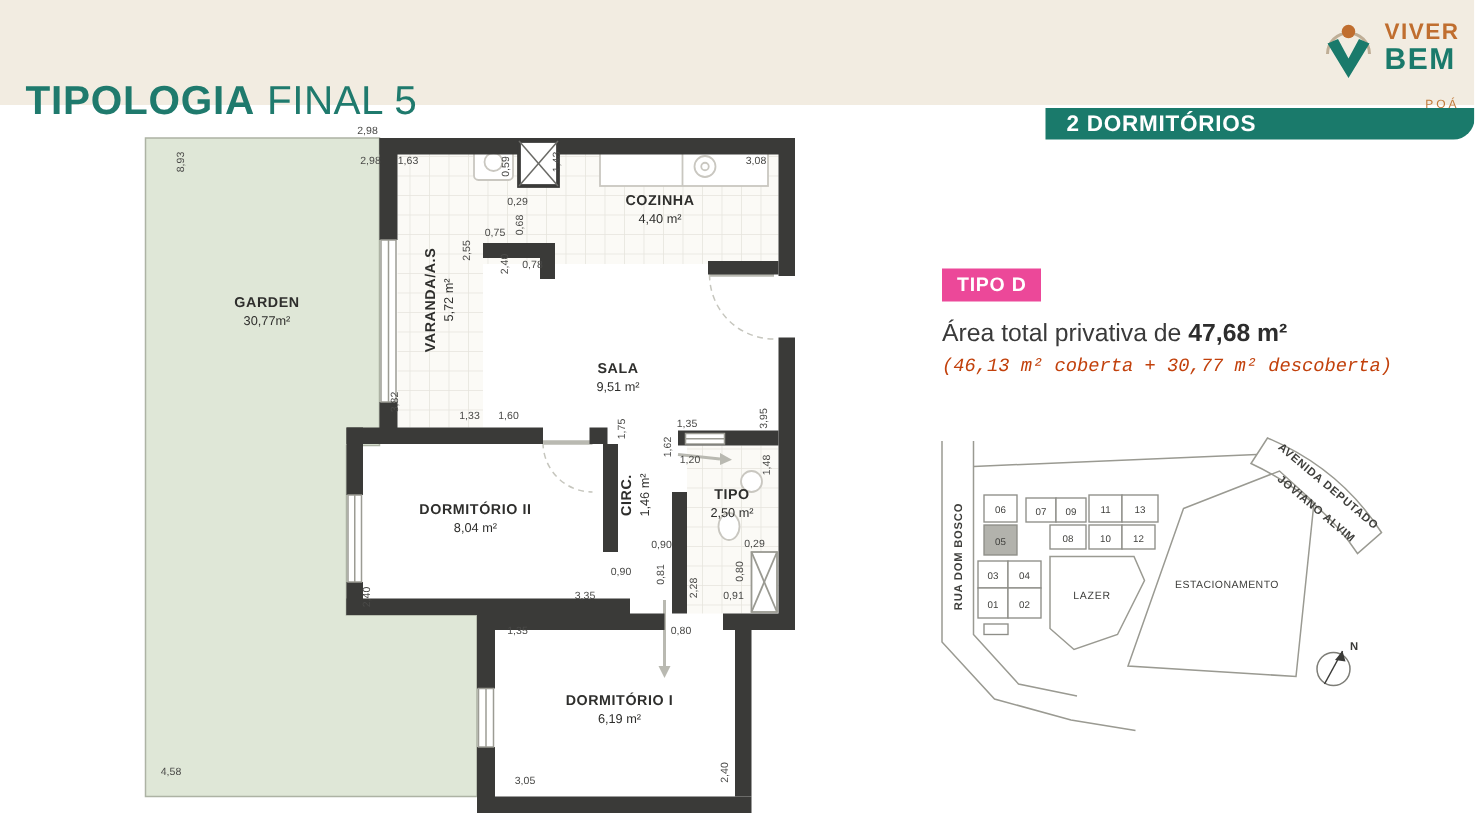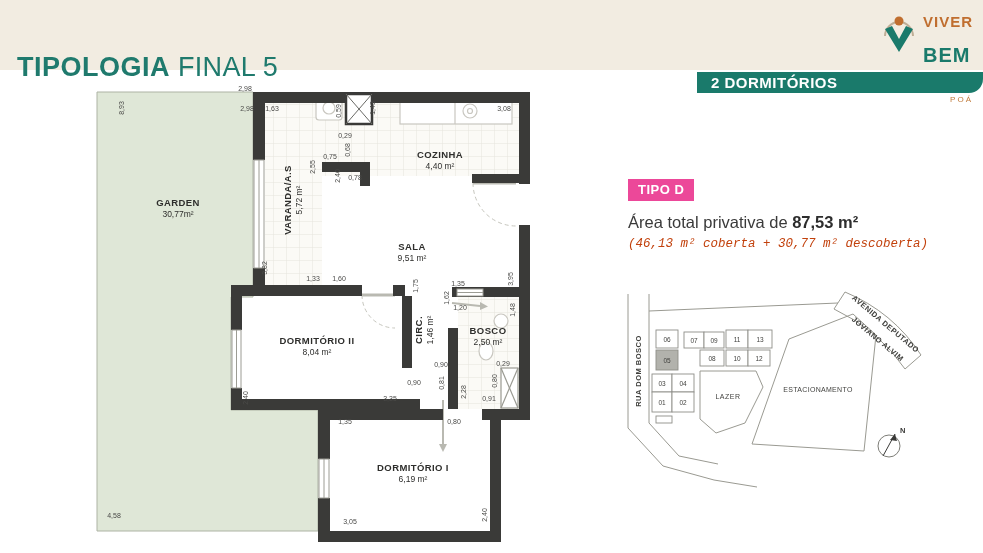--- a/index.html
+++ b/index.html
@@ -5,21 +5,21 @@
   html,body{margin:0;padding:0;background:#fff;}
   #stage{position:relative;width:983px;height:553px;background:#fff;overflow:hidden;
          font-family:"Liberation Sans", sans-serif;}
   
   .header-band{position:absolute;left:0;top:0;width:983px;height:70px;background:#f2ece1;}
   .page-title{position:absolute;left:17px;top:18px;font-size:27px;color:#1f7a6d;letter-spacing:.3px;margin-top:34px;}
   .page-title b{font-weight:bold;margin-right:8px;letter-spacing:.5px;}
   .page-title span{font-weight:normal;}
   
   .logo{position:absolute;right:10px;top:8px;display:flex;align-items:flex-start;}
-  .logo-text{display:flex;flex-direction:column;line-height:1;margin-left:2px;margin-top:6px;gap:15px;}
+  .logo-text{display:flex;flex-direction:column;line-height:1;margin-left:2px;margin-top:6px;}
   .logo-viver{color:#c06e2f;font-weight:bold;font-size:15px;letter-spacing:1px;}
   .logo-bem{color:#1a7a6b;font-weight:bold;font-size:20px;letter-spacing:1px;margin-top:1px;}
   .logo-poa{color:#c07a3a;font-size:8px;letter-spacing:2px;text-align:right;margin-top:16px;}
   
   .dorm-badge{position:absolute;left:697px;top:72px;width:286px;height:21px;background:#1a7a6b;
     border-radius:0 0 14px 0;color:#fff;font-weight:bold;font-size:15px;letter-spacing:.5px;
     display:flex;align-items:center;padding-left:14px;box-sizing:border-box;}
   
   .tipo-badge{position:absolute;left:628px;top:179px;background:#ec4899;color:#fff;
     font-weight:bold;font-size:13px;letter-spacing:.5px;padding:3px 10px 4px 10px;}
@@ -60,21 +60,21 @@
       <span class="logo-bem">BEM</span>
       <span class="logo-poa">POÁ</span>
     </div>
   </div>
 
   <div class="dorm-badge">2 DORMITÓRIOS</div>
 
   <div class="tipo-badge">TIPO D</div>
   <div class="area-line">
     <span>Área total privativa de</span>
-    <b>87,53 m²</b>
+    <b>47,68 m²</b>
   </div>
   <div class="area-detail">(46,13  m² coberta + 30,77 m² descoberta)</div>
 
   <svg class="drawing" width="983" height="553" viewBox="0 0 983 553">
     <defs>
       <pattern id="tile" width="13" height="13" patternUnits="userSpaceOnUse">
         <rect width="13" height="13" fill="#fbfaf6"></rect>
         <path d="M13 0H0V13" fill="none" stroke="#e6e4dd" stroke-width="1"></path>
       </pattern>
     </defs>
@@ -220,42 +220,42 @@
         <div class="room" style="left: 178px; top: 208px;">
           <div class="room-name">GARDEN</div>
           <div class="room-value">30,77m²</div>
         </div>
 
         <div class="room vert" style="left: 293px; top: 200px;">
           <div class="room-name">VARANDA/A.S</div>
           <div class="room-value">5,72 m²</div>
         </div>
 
-        <div class="room" style="left: 440px; top: 140px; margin-top: 20px;">
+        <div class="room" style="left: 440px; top: 140px;">
           <div class="room-name">COZINHA</div>
           <div class="room-value">4,40 m²</div>
         </div>
 
         <div class="room" style="left: 412px; top: 252px;">
           <div class="room-name">SALA</div>
           <div class="room-value">9,51 m²</div>
         </div>
 
         <div class="room" style="left: 317px; top: 346px;">
           <div class="room-name">DORMITÓRIO II</div>
           <div class="room-value">8,04 m²</div>
         </div>
 
         <div class="room vert" style="left: 424px; top: 330px;">
           <div class="room-name">CIRC.</div>
           <div class="room-value">1,46 m²</div>
         </div>
 
         <div class="room" style="left: 488px; top: 336px;">
-          <div class="room-name">BOSCO</div>
+          <div class="room-name">TIPO</div>
           <div class="room-value">2,50 m²</div>
         </div>
 
         <div class="room" style="left: 413px; top: 473px;">
           <div class="room-name">DORMITÓRIO I</div>
           <div class="room-value">6,19 m²</div>
         </div>
       </div>
     <div>
 

